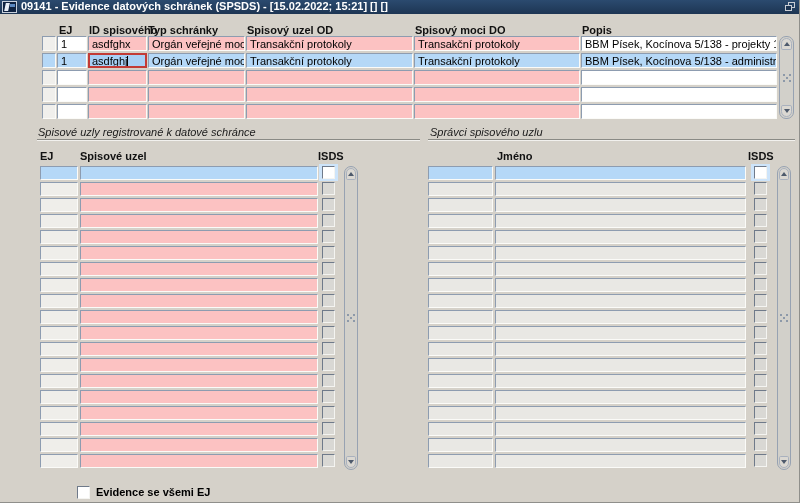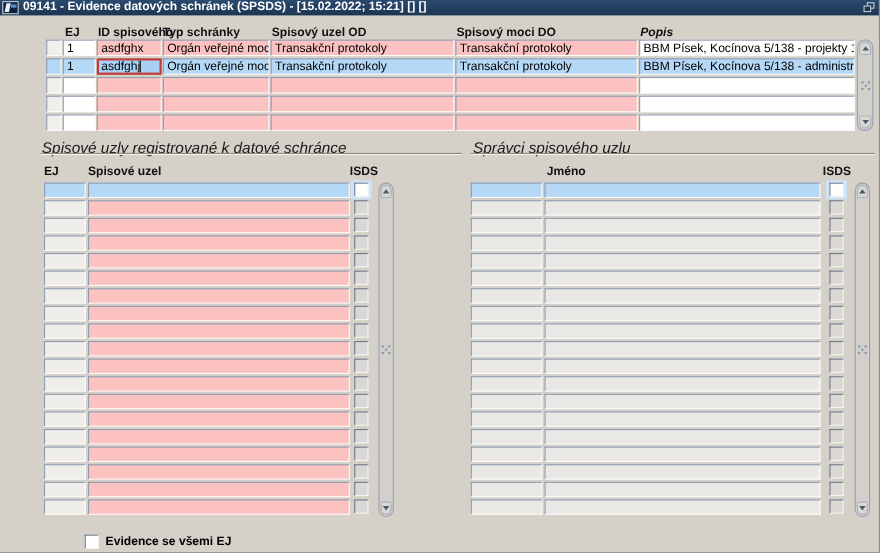--- a/index.html
+++ b/index.html
@@ -30,21 +30,21 @@
   .pink{background:#fcc2c2;}
   .white{background:#ffffff;}
   .bluesel{background:#b5d8f7;}
   .greycell{background:#e9e8e4;}
   .ejgrey{background:#efeeea;}
   .selcell{background:#f0efec;}
   .editing{border:2px solid #c23b36;padding:0 2px;background:#a8d0f5;}
   .caret{display:inline-block;width:1px;height:11px;background:#000;vertical-align:-2px;}
   
   .colhdr{position:absolute;font-size:11px;font-weight:bold;color:#111;white-space:nowrap;}
-  .paneltitle{position:absolute;font-size:14px;font-style:italic;color:#1a1a1a;white-space:nowrap;}
+  .paneltitle{position:absolute;font-size:11px;font-style:italic;color:#1a1a1a;white-space:nowrap;}
   .panelline{position:absolute;height:1px;background:#8a8a85;box-shadow:0 1px 0 #f2f1ee;}
   
   .cb{position:absolute;width:13px;height:13px;box-sizing:border-box;background:#fff;
     border-top:1px solid #6f7a8a;border-left:1px solid #6f7a8a;
     border-bottom:1px solid #f4f4f1;border-right:1px solid #f4f4f1;}
   .cb.grey{background:#d9d8d4;}
   .cbhalo{position:absolute;width:19px;height:17px;background:#cde4fa;}
   
   .sb{position:absolute;box-sizing:border-box;background:#d2d0ca;
      border:1px solid #97a2b2;border-radius:7px;}
@@ -74,21 +74,21 @@
         <div class="r2"></div>
     </div>
   </div>
 
 
   <div class="colhdr" style="left:59px;top:24px;">EJ</div>
   <div class="colhdr" style="left:89px;top:24px;">ID spisového</div>
   <div class="colhdr" style="left:148px;top:24px;">Typ schránky</div>
   <div class="colhdr" style="left:247px;top:24px;">Spisový uzel OD</div>
   <div class="colhdr" style="left:415px;top:24px;">Spisový moci DO</div>
-  <div class="colhdr" style="left:582px;top:24px;font-style:italic;">Popis</div>
+  <div class="colhdr" style="left:582px;top:24px;">Popis</div>
 
   <div id="main-rows">
       <div class="fld selcell" style="left: 42px; top: 36px; width: 14px;"></div>
       <div class="fld white" style="left: 57px; top: 36px; width: 30px;">1</div>
       <div class="fld pink" style="left: 88px; top: 36px; width: 59px;">asdfghx</div>
       <div class="fld pink" style="left: 148px; top: 36px; width: 97px;">Orgán veřejné moci</div>
       <div class="fld pink" style="left: 246px; top: 36px; width: 167px;">Transakční protokoly</div>
       <div class="fld pink" style="left: 414px; top: 36px; width: 166px;">Transakční protokoly</div>
       <div class="fld white" style="left: 581px; top: 36px; width: 196px;">BBM Písek, Kocínova 5/138 - projekty 1</div>
       <div class="fld bluesel" style="left: 42px; top: 53px; width: 14px;"></div>

